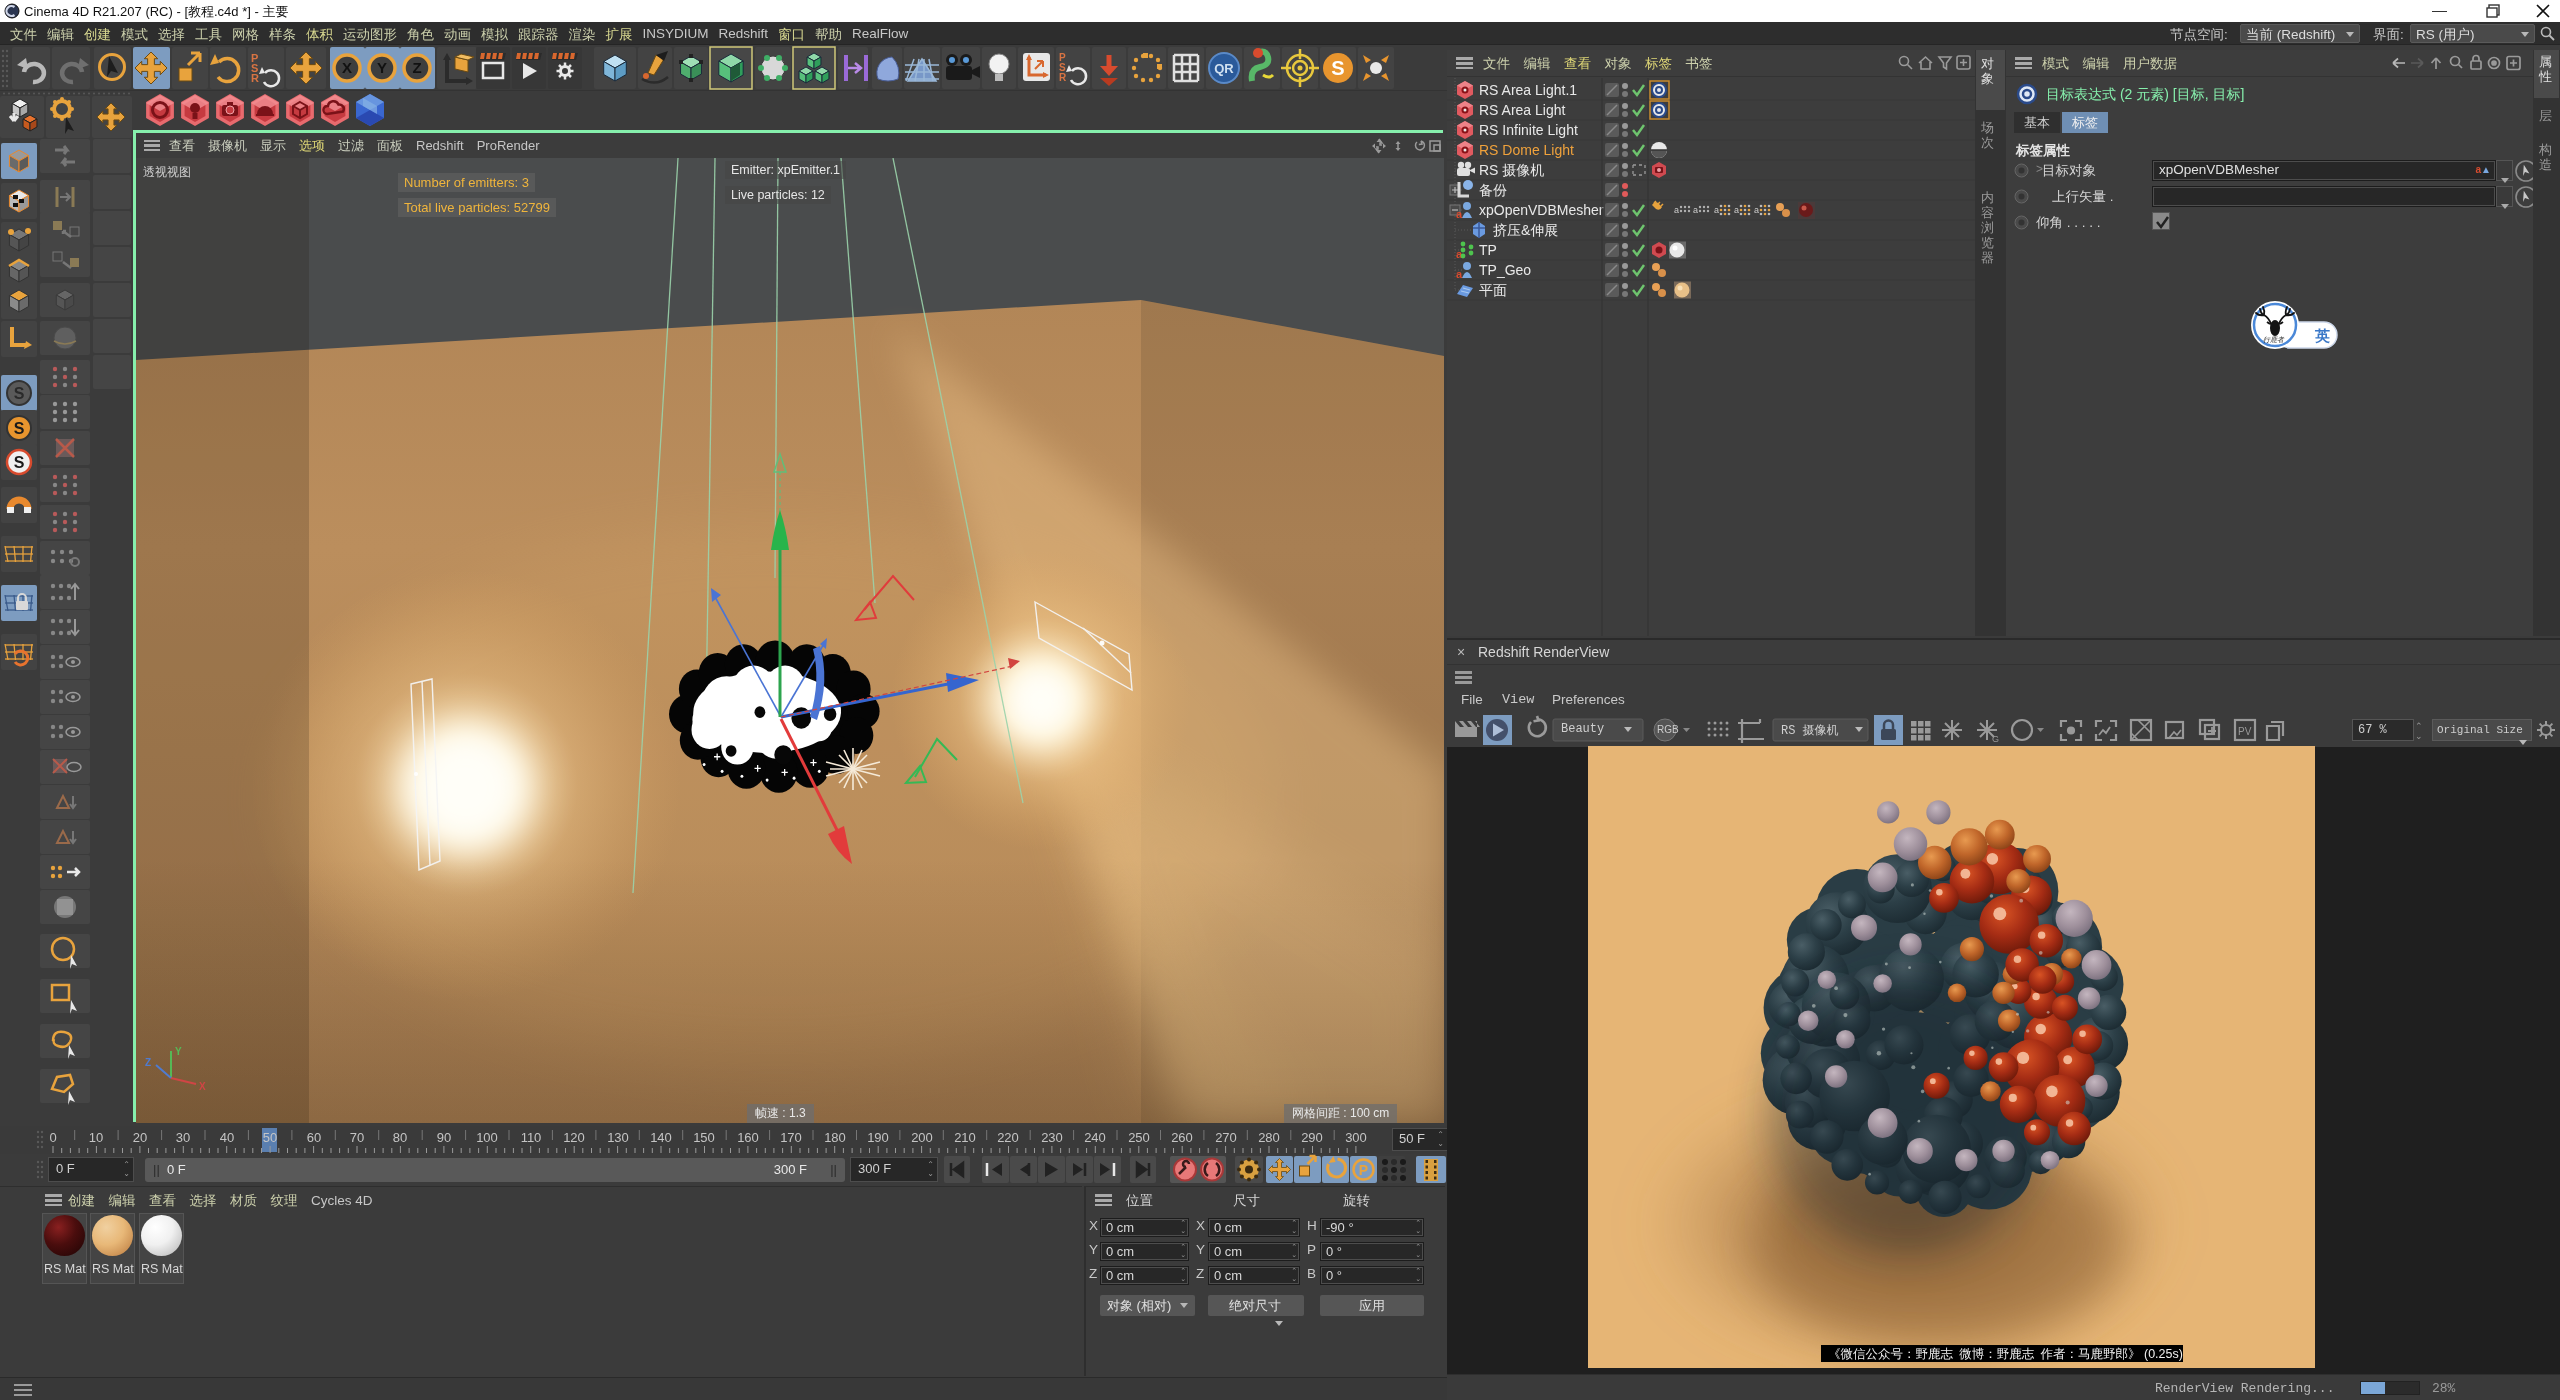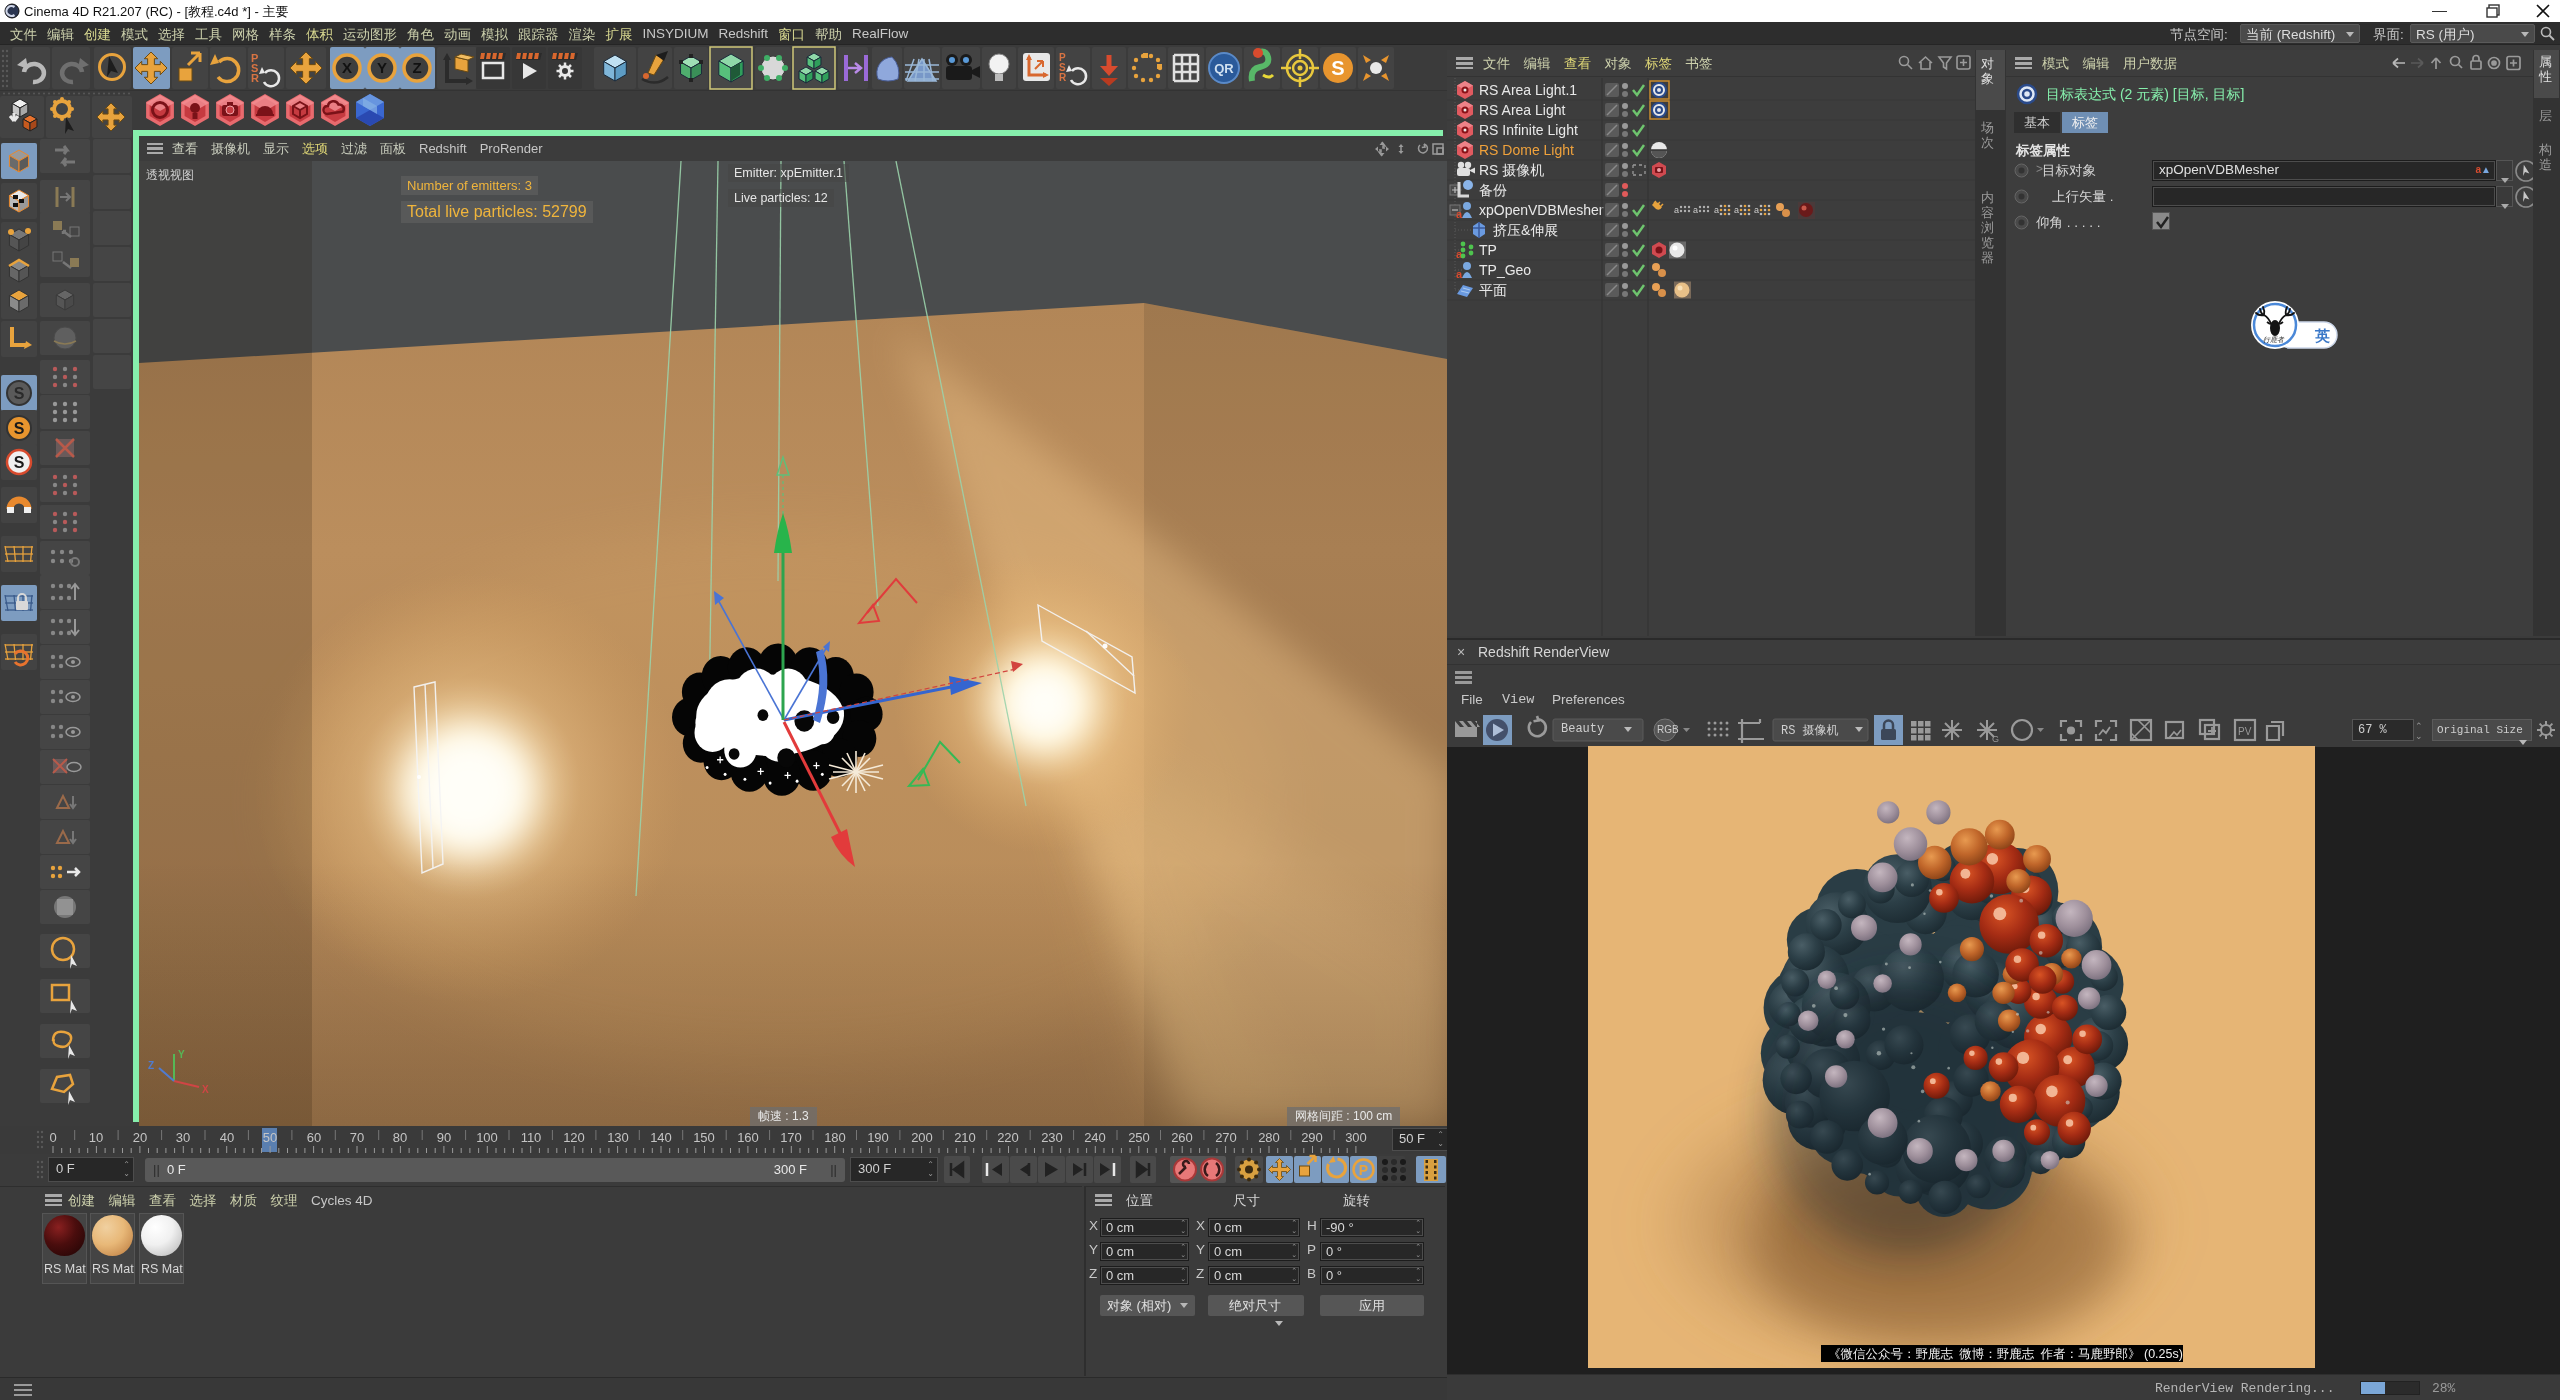--- a/index.html
+++ b/index.html
@@ -643,21 +643,21 @@
       <path d="M69 1000 l6 11 l-5 -2 l-2 5 z" fill="#e8e8e8"></path>
 <rect x="93" y="48" width="38" height="34" rx="2" fill="#454545"></rect>
 <rect x="93" y="84" width="38" height="34" rx="2" fill="#454545"></rect>
 <rect x="93" y="120" width="38" height="34" rx="2" fill="#454545"></rect>
 <rect x="93" y="156" width="38" height="34" rx="2" fill="#454545"></rect>
 <rect x="93" y="192" width="38" height="34" rx="2" fill="#454545"></rect>
 <rect x="93" y="228" width="38" height="34" rx="2" fill="#454545"></rect>
 <rect x="93" y="264" width="38" height="34" rx="2" fill="#454545"></rect>
 </svg>
 
-<div id="viewport" class="abs" style="left:133px;top:130px;width:1310px;height:992px;background:#3c3c3c;border:6px solid #86efac;">
+<div id="viewport" class="abs" style="left:133px;top:130px;width:1310px;height:992px;background:#3c3c3c;border:3px solid #86efac;">
   <div id="vpmenu" class="abs" style="left:0;top:0;width:1308px;height:25px;background:#3c3c3c;color:#c9cdbd;font-size:13px;">
     <div class="abs" style="left:8px;top:6px;width:16px;height:12px;">
           <div style="height:2.5px;background:#aaa;margin:0.5px 0"></div>
           <div style="height:2.5px;background:#aaa;margin:2px 0"></div>
           <div style="height:2.5px;background:#aaa;margin:2px 0"></div>
         </div>
     <span class="abs" style="left:33px;top:4px">查看 摄像机 显示 <span style="color:#ded676">选项</span> 过滤 面板 <span style="color:#c6c6c6">Redshift ProRender</span></span>
     <svg class="abs" style="left:1235px;top:5px" width="70" height="16">
       <g stroke="#9a9a9a" stroke-width="1.5" fill="#9a9a9a">
       <path d="M8 1 L11 5 L9 5 L9 7 L11 7 M8 15 L5 11 L7 11 L7 9 L5 9" fill="none"></path>
@@ -828,21 +828,21 @@
       <line x1="35" y1="920" x2="60" y2="926" stroke="#d04545" stroke-width="2"></line>
       <line x1="35" y1="920" x2="20" y2="907" stroke="#4f7bd0" stroke-width="2"></line>
       <text x="39" y="897" fill="#56b856">Y</text>
       <text x="63" y="932" fill="#d04545">X</text>
       <text x="9" y="908" fill="#4f7bd0">Z</text>
     </g>
   </svg>
 
   <div class="abs" style="left:7px;top:31px;color:#cfcfcf;font-size:12px;">透视视图</div>
   <div class="abs" style="left:262px;top:40px;background:rgba(100,100,100,0.55);padding:2px 6px;color:#f0b53c;font-size:13px;">Number of emitters: 3</div>
-  <div class="abs" style="left:262px;top:65px;background:rgba(100,100,100,0.55);padding:2px 6px;color:#f0b53c;font-size:16px;">Total live particles: 52799</div>
+  <div class="abs" style="left:262px;top:65px;background:rgba(100,100,100,0.55);padding:2px 6px;color:#f0b53c;font-size:13px;">Total live particles: 52799</div>
   <div class="abs" style="left:589px;top:28px;background:rgba(70,70,70,0.6);padding:2px 6px;color:#e6e6e6;font-size:12.5px;">Emitter: xpEmitter.1</div>
   <div class="abs" style="left:589px;top:53px;background:rgba(70,70,70,0.6);padding:2px 6px;color:#e6e6e6;font-size:12.5px;">Live particles: 12</div>
   <div class="abs" style="left:611px;top:971px;background:rgba(110,110,110,0.75);padding:1px 8px;color:#e8e8e8;font-size:12px;">帧速 : 1.3</div>
   <div class="abs" style="left:1148px;top:971px;background:rgba(110,110,110,0.75);padding:1px 8px;color:#e8e8e8;font-size:12px;">网格间距 : 100 cm</div>
 </div>
 
 <div id="ruler" class="abs" style="left:0;top:1126px;width:1450px;height:28px;background:#3a3a3a;color:#c0c0c0;font-size:13px;">
 <svg class="abs" style="left:0;top:0" width="1450" height="28" viewBox="0 0 1450 28">
 <rect width="1450" height="28" fill="#3a3a3a"></rect>
 <g fill="#5a5a5a">

